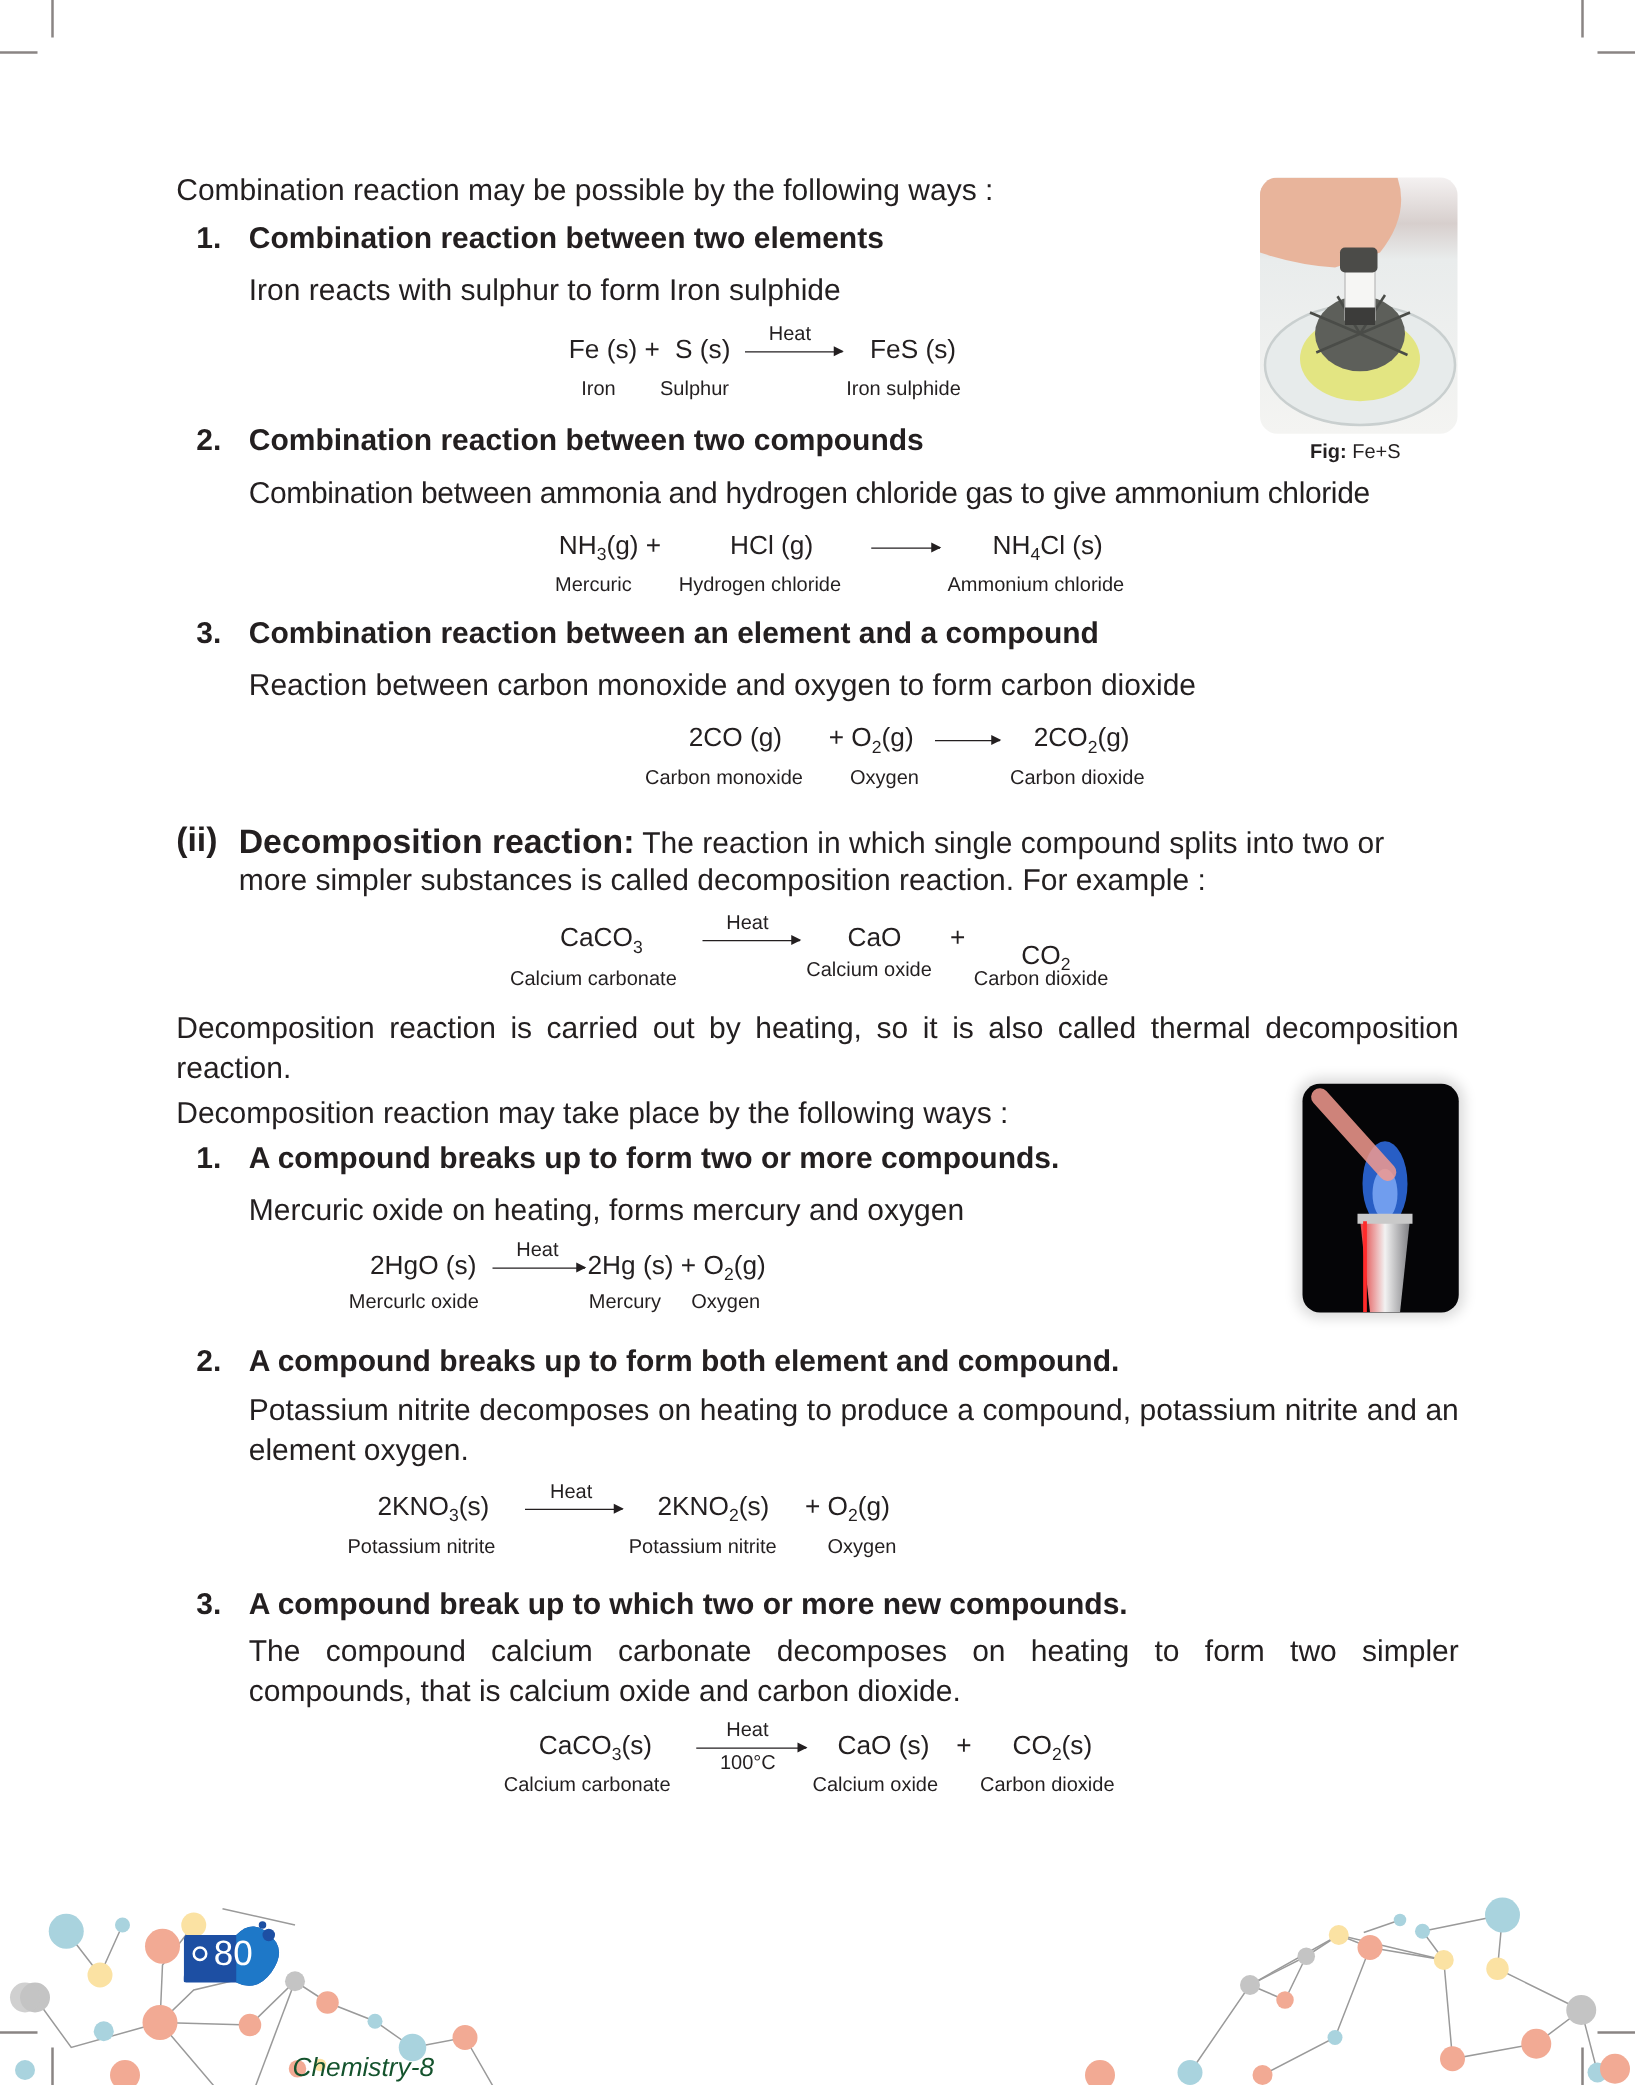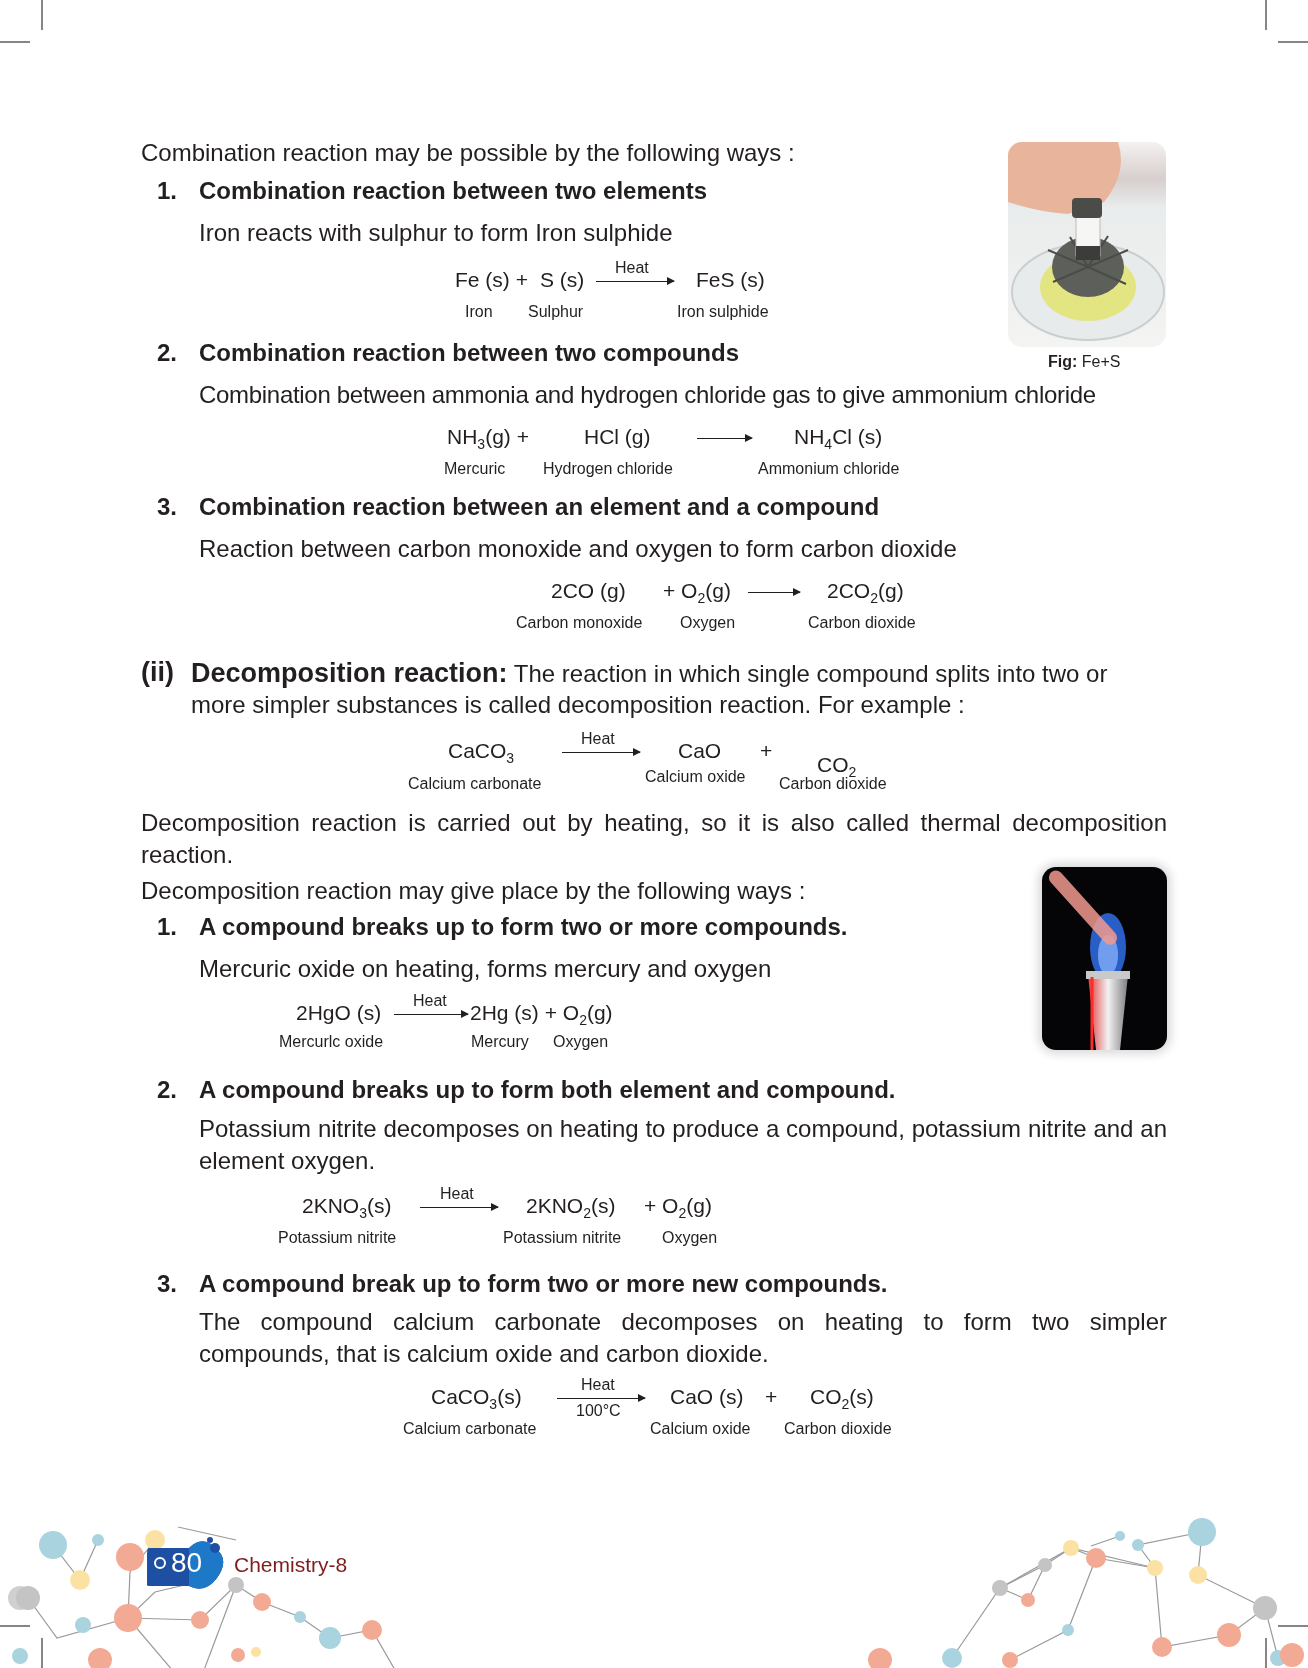--- a/index.html
+++ b/index.html
@@ -111,21 +111,21 @@
   <div class="arrow" style="left:562px;top:752px;width:78px;"></div>
   <div class="eq" style="left:678px;top:738px;">CaO</div>
   <div class="eq" style="left:760px;top:738px;">+</div>
   <div class="eq" style="left:817px;top:752px;"><span>CO</span><sub>2</sub></div>
   <div class="lbl" style="left:408px;top:774px;">Calcium carbonate</div>
   <div class="lbl" style="left:645px;top:767px;">Calcium oxide</div>
   <div class="lbl" style="left:779px;top:774px;">Carbon dioxide</div>
 </div>
 
 <div class="txt justify" style="left:141px;top:807px;width:1026px;">Decomposition reaction is carried out by heating, so it is also called thermal decomposition reaction.</div>
-<div class="txt" style="left:141px;top:875px;">Decomposition reaction may give place by the following ways :</div>
+<div class="txt" style="left:141px;top:875px;">Decomposition reaction may take place by the following ways :</div>
 
 <div class="photo" style="left:1042px;top:867px;width:125px;height:183px;background:#050507;box-shadow:0 0 10px 4px rgba(0,0,0,0.15);">
   <svg width="125" height="183" viewBox="0 0 125 183">
     <defs>
       <linearGradient id="tube" x1="0" x2="1">
           <stop offset="0" stop-color="#e23a3a"></stop>
           <stop offset="0.5" stop-color="#f2f2f2"></stop>
           <stop offset="1" stop-color="#7e7e82"></stop>
         </linearGradient>
     </defs>
@@ -159,21 +159,21 @@
   <div class="cond" style="left:440px;top:1185px;">Heat</div>
   <div class="arrow" style="left:420px;top:1207px;width:78px;"></div>
   <div class="eq" style="left:526px;top:1193px;"><span>2KNO</span><sub>2</sub><span>(s)</span></div>
   <div class="eq" style="left:644px;top:1193px;"><span>+ O</span><sub>2</sub><span>(g)</span></div>
   <div class="lbl" style="left:278px;top:1228px;">Potassium nitrite</div>
   <div class="lbl" style="left:503px;top:1228px;">Potassium nitrite</div>
   <div class="lbl" style="left:662px;top:1228px;">Oxygen</div>
 </div>
 
 <div class="num" style="left:157px;top:1268px;">3.</div>
-<div class="txt bold" style="left:199px;top:1268px;">A compound break up to form two or more new compounds.</div>
+<div class="txt bold" style="left:199px;top:1268px;">A compound break up to which two or more new compounds.</div>
 <div class="txt justify" style="left:199px;top:1306px;width:968px;">The compound calcium carbonate decomposes on heating to form two simpler compounds, that is calcium oxide and carbon dioxide.</div>
 <div>
   <div class="eq" style="left:431px;top:1384px;"><span>CaCO</span><sub>3</sub><span>(s)</span></div>
   <div class="cond" style="left:581px;top:1376px;">Heat</div>
   <div class="arrow" style="left:557px;top:1398px;width:88px;"></div>
   <div class="cond" style="left:576px;top:1402px;">100°C</div>
   <div class="eq" style="left:670px;top:1384px;">CaO (s)</div>
   <div class="eq" style="left:765px;top:1384px;">+</div>
   <div class="eq" style="left:810px;top:1384px;"><span>CO</span><sub>2</sub><span>(s)</span></div>
   <div class="lbl" style="left:403px;top:1419px;">Calcium carbonate</div>
@@ -242,13 +242,13 @@
 <div class="abs" style="left:147px;top:1536px;width:80px;height:56px;">
   <svg width="80" height="56" viewBox="0 0 80 56">
     <path d="M2 12 H42 Q58 -4 74 18 Q80 28 70 42 Q58 58 42 50 H2 Q-2 50 0 44 V18 Q0 12 2 12 Z" fill="#1d4fa3"></path>
     <path d="M42 12 Q58 -4 74 18 Q80 28 70 42 Q58 58 42 50 Z" fill="#1e78c8"></path>
     <circle cx="63" cy="4" r="3" fill="#1d4fa3"></circle>
     <circle cx="68" cy="12" r="5" fill="#1d4fa3"></circle>
     <circle cx="13" cy="27" r="5" fill="none" stroke="#fff" stroke-width="2"></circle>
   </svg>
   <span style="position:absolute;left:24px;top:14px;color:#fff;font-size:28px;line-height:26px;">80</span>
 </div>
-<div class="abs" style="left:234px;top:1553px;font-size:21px;color:#7f1d1d;white-space:nowrap;">Chemistry-8</div>
+<div class="abs" style="left:234px;top:1643px;font-size:21px;color:#14532d;white-space:nowrap;font-style:italic;">Chemistry-8</div>
 
 </body></html>

